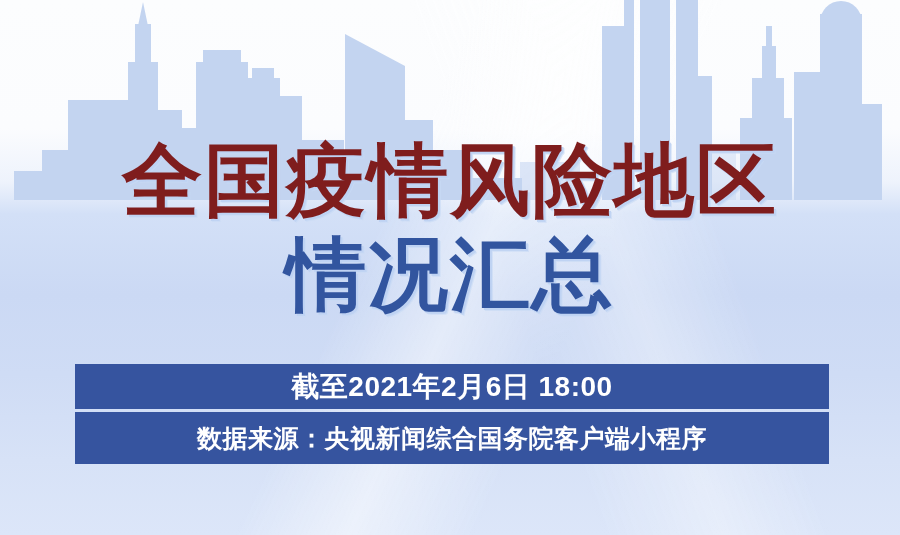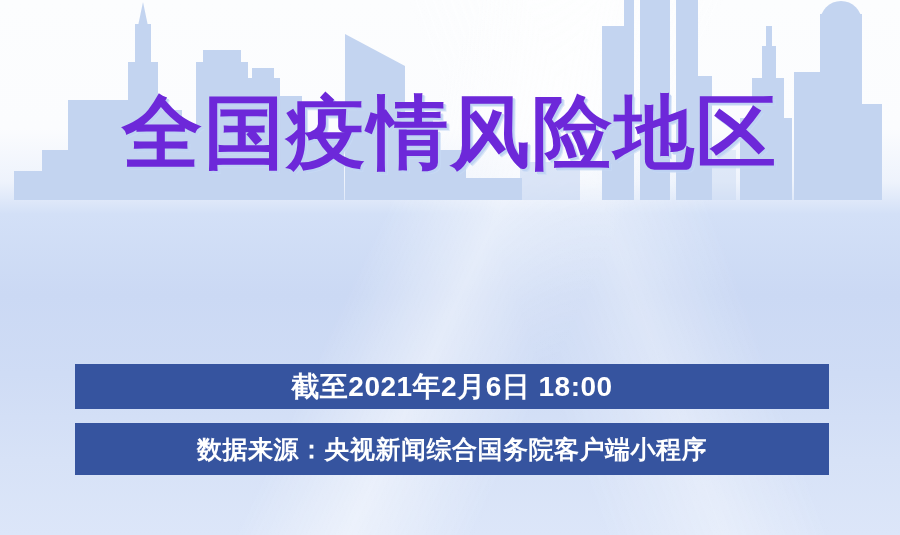--- a/index.html
+++ b/index.html
@@ -158,24 +158,25 @@
         <rect x="794" y="72" width="68" height="128"></rect>
         <rect x="820" y="14" width="42" height="62"></rect>
         <path d="M820 22 a21 21 0 0 1 42 0 z"></path>
 
         <rect x="862" y="104" width="20" height="96"></rect>
       </g>
     </svg>
   </div>
 
   <div class="title-block">
-    <span class="title-line" style="color: #6d28d9;">全国疫情风险地区</span>
+    <span class="title-line" style="color: #7f1d1d; margin-top: 48px;">全国疫情风险地区</span>
+    <span class="title-line" style="color: rgb(50, 85, 159);">情况汇总</span>
   </div>
 
   <div class="banner banner-date" style="background: rgb(54, 84, 159); color: rgb(255, 255, 255); margin-top: 12px;">
     <span>截至2021年2月6日 18:00</span>
   </div>
 
-  <div class="banner banner-source" style="background: rgb(54, 84, 159); color: rgb(255, 255, 255); margin-top: 11px;">
+  <div class="banner banner-source" style="background: rgb(54, 84, 159); color: rgb(255, 255, 255);">
     <span>数据来源：央视新闻综合国务院客户端小程序</span>
   </div>
 
 </div>
 
 </body></html>

